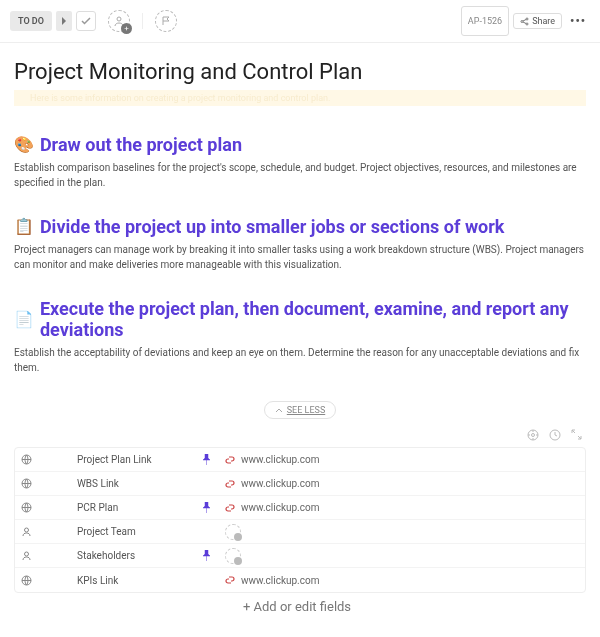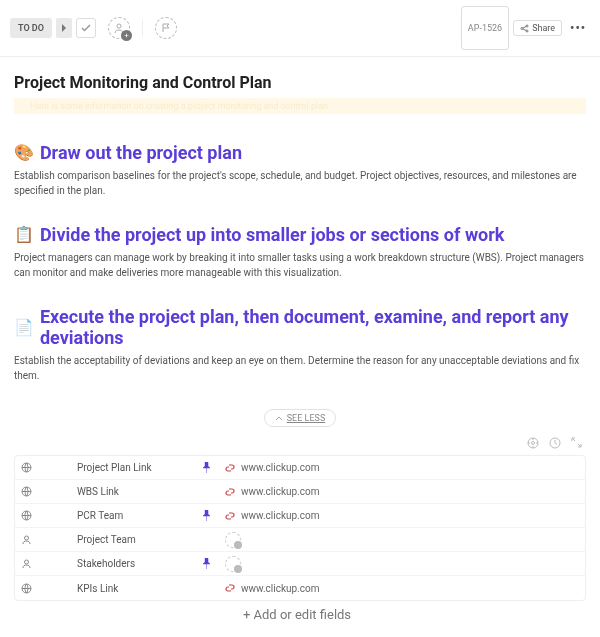--- a/index.html
+++ b/index.html
@@ -5,25 +5,25 @@
   * { box-sizing: border-box; margin: 0; padding: 0; }
   body { font-family: -apple-system, BlinkMacSystemFont, "Segoe UI", Roboto, Helvetica, Arial, sans-serif; font-size: 12px; color: #333; background: #fff; width: 600px; }
   .toolbar { display: flex; align-items: center; padding: 6px 10px; border-bottom: 1px solid #eee; gap: 4px; }
   .pill { background: #e9e9e9; color: #555; font-size: 9px; font-weight: 600; padding: 3px 8px; border-radius: 3px; display: flex; align-items: center; gap: 4px; height: 20px; }
   .caret-btn { background: #e9e9e9; height: 20px; width: 16px; display:flex; align-items:center; justify-content:center; border-radius: 2px; }
   .sq { width: 20px; height: 20px; border: 1px solid #ddd; border-radius: 3px; display: flex; align-items: center; justify-content: center; }
   .icon-circle { width: 22px; height: 22px; border: 1px dashed #bbb; border-radius: 50%; display:flex; align-items:center; justify-content:center; position:relative; margin: 0 4px; }
   .icon-circle .plus { position:absolute; right:-3px; bottom:-3px; width:11px; height:11px; border-radius:50%; background:#777; color:#fff; font-size:8px; display:flex; align-items:center; justify-content:center; }
   .vdiv { width:1px; height:16px; background:#eee; margin:0 4px; }
   .spacer { flex: 1; }
-  .id-chip { border:1px solid #ddd; color:#888; font-size:9px; padding:16px 6px; border-radius:3px; }
+  .id-chip { border:1px solid #ddd; color:#888; font-size:9px; padding:9px 6px; border-radius:3px; }
   .share-chip { border:1px solid #ddd; color:#555; font-size:9px; padding:2px 6px; border-radius:3px; display:flex; gap:3px; align-items:center; }
   .dots { color:#555; font-weight:bold; padding:0 4px; letter-spacing:1px; }
   .content { padding: 16px 14px 8px 14px; }
-  .title { font-size: 16px; font-weight: 700; color:#222; margin-bottom: 6px; }
+  .title { font-size: 22px; font-weight: 400; color:#222; margin-bottom: 6px; }
   .notice { background: linear-gradient(#fff8e6,#fff8e6); height: 16px; overflow:hidden; color:#d8b76a33; font-size:9px; padding: 0 16px; line-height:16px; margin-bottom: 28px; }
   .section-h { font-size: 18px; font-weight: 700; color: #5b3dd8; margin: 0 0 6px 0; display:flex; align-items:center; gap:6px; }
   .section-h .emoji { font-size:16px; }
   .section-p { font-size: 10px; color:#555; line-height:1.45; margin-bottom: 26px; }
   .seeless { display:flex; justify-content:center; margin: 4px 0 10px 0; }
   .seeless-btn { border:1px solid #e2e2e2; color:#888; font-size:9px; padding:3px 10px; border-radius:10px; display:flex; gap:4px; align-items:center;text-decoration:underline; }
   .mini-icons { display:flex; justify-content:flex-end; gap:10px; color:#aaa; font-size:11px; padding: 0 4px 6px 0; }
   .fields { border:1px solid #eee; border-radius:4px; }
   .row { display:flex; align-items:center; height:24px; border-bottom:1px solid #f3f3f3; font-size:10px; }
   .row:last-child { border-bottom:none; }
@@ -180,21 +180,21 @@
           <span>www.clickup.com</span>
         </div>
       </div>
       <div class="row">
         <div class="col-icon">
           <svg width="11" height="11" viewBox="0 0 11 11">
             <circle cx="5.5" cy="5.5" r="4.5" fill="none" stroke="#888"></circle>
             <path d="M1 5.5h9M5.5 1c2 2 2 7 0 9M5.5 1c-2 2-2 7 0 9" stroke="#888" fill="none"></path>
           </svg>
         </div>
-        <div class="col-label">PCR Team</div>
+        <div class="col-label">PCR Plan</div>
         <div class="col-pin">
           <svg width="9" height="11" viewBox="0 0 9 11">
             <path d="M3 0h3v4l2 2H1l2-2V0zM4.5 6v5" stroke="#5b3dd8" fill="#5b3dd8" stroke-width="0.5"></path>
           </svg>
         </div>
         <div class="col-val">
           <span class="link-ic">
             <svg width="10" height="10" viewBox="0 0 10 10">
               <path d="M4 2h3a2 2 0 010 4H6M6 8H3a2 2 0 010-4h1" stroke="#c44" fill="none" stroke-width="1.2"></path>
             </svg>

